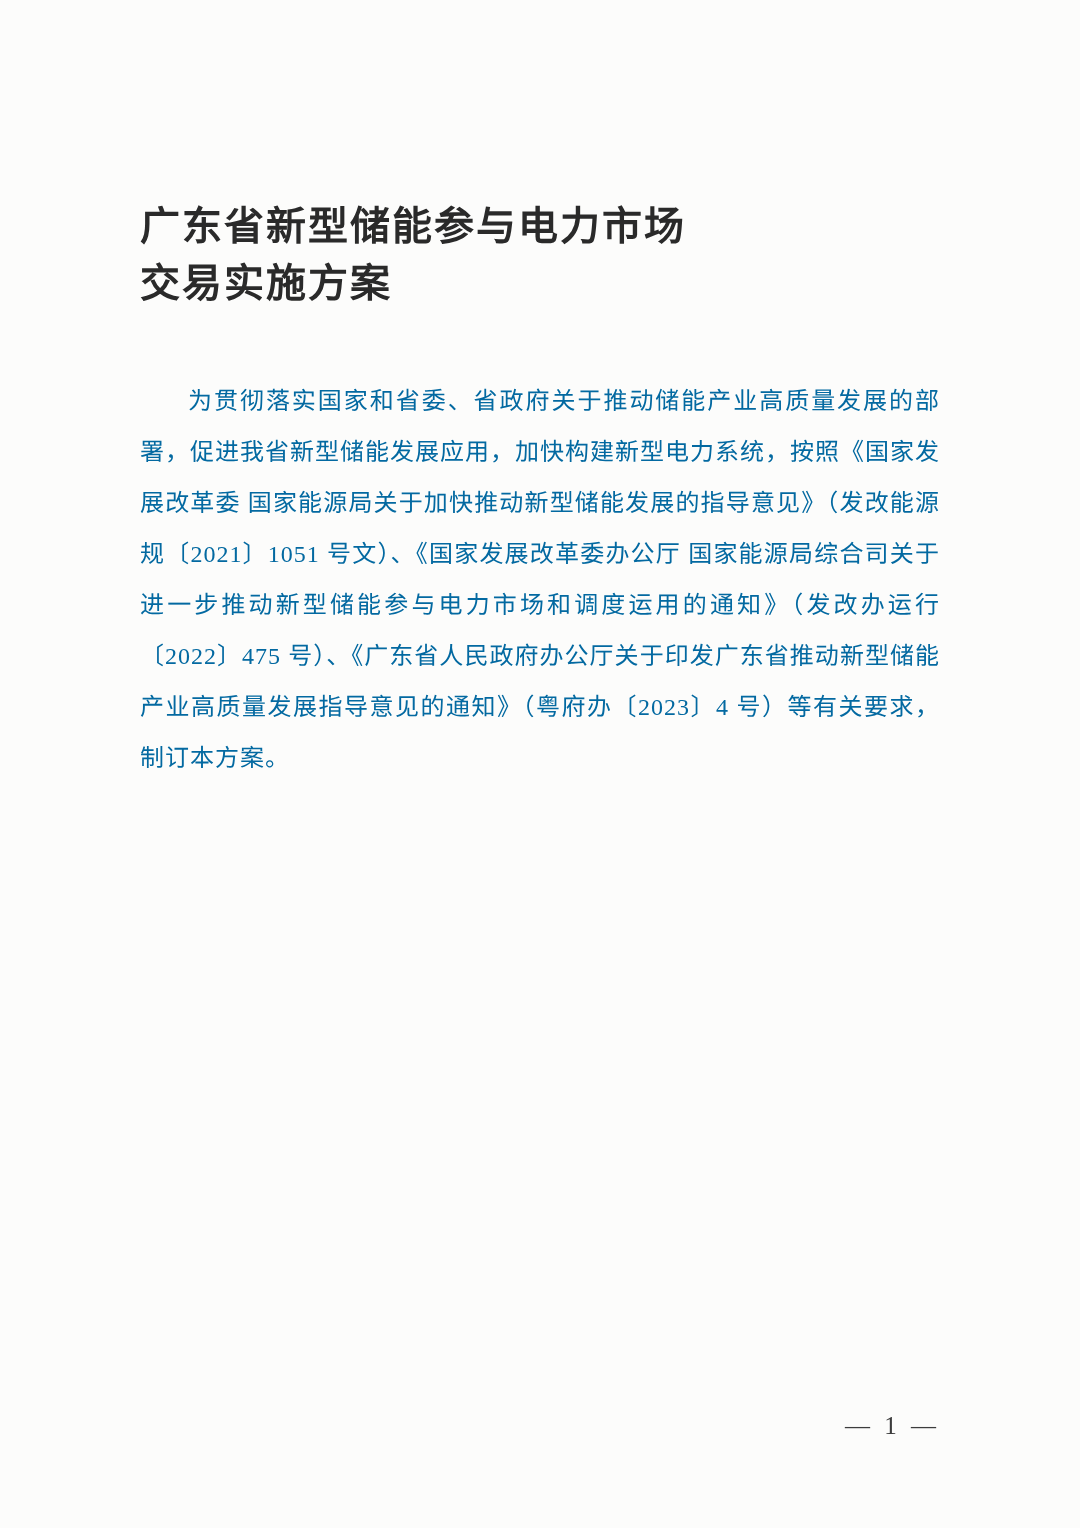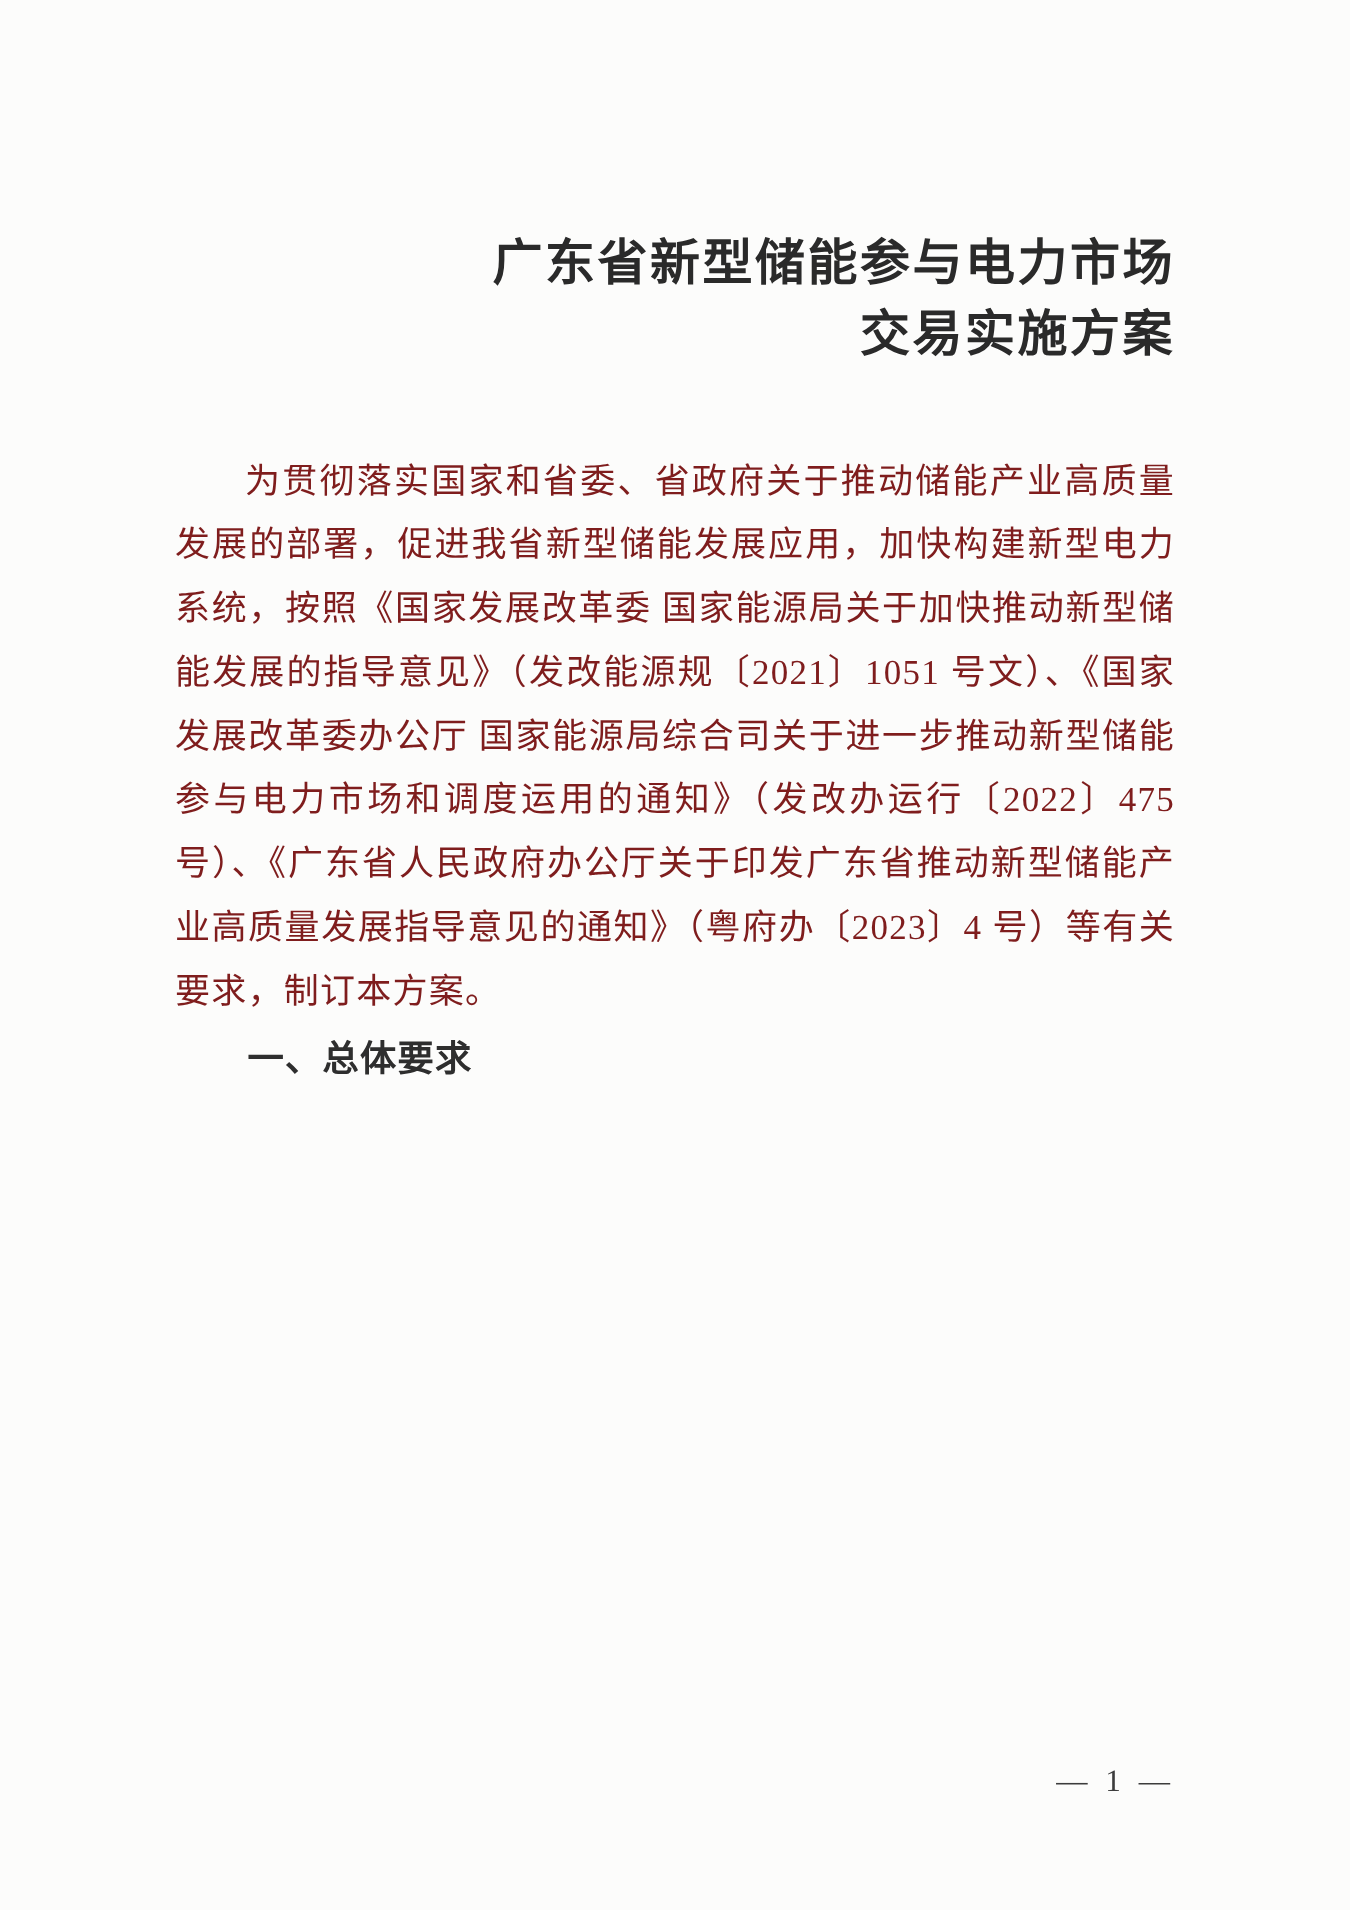--- a/index.html
+++ b/index.html
@@ -12,36 +12,36 @@
     width: 1080px;
     height: 1528px;
     margin: 0 auto;
     background: #fcfcfb;
     box-sizing: border-box;
     padding: 182px 140px 0 140px;
     overflow: hidden;
     font-family: "Liberation Serif", "DejaVu Serif", serif;
   }
   .title {
-    margin: 0 0 64px 0;
-    text-align: right;
+    margin: 16px 0 64px 0;
+    text-align: left;
     font-size: 40px;
     line-height: 57px;
     font-weight: 700;
     color: #2a2a2a;
     letter-spacing: 2px;
   }
   .title .title-line {
     display: block;
   }
   .body-para {
     margin: 0;
-    font-size: 28px;
+    font-size: 24px;
     line-height: 51px;
-    color: #7f1d1d;
+    color: #0369a1;
     text-align: justify;
     text-indent: 2em;
     letter-spacing: 1px;
   }
   .body-para + .body-para,
   .section-heading,
   .section-heading + .body-para {
     margin-top: 4px;
   }
   .section-heading {
@@ -69,18 +69,17 @@
 
 <div class="page">
 
   <h1 class="title">
     <span class="title-line">广东省新型储能参与电力市场</span>
     <span class="title-line">交易实施方案</span>
   </h1>
 
   <p class="body-para">为贯彻落实国家和省委、省政府关于推动储能产业高质量发展的部署，促进我省新型储能发展应用，加快构建新型电力系统，按照《国家发展改革委 国家能源局关于加快推动新型储能发展的指导意见》（发改能源规〔2021〕1051 号文）、《国家发展改革委办公厅 国家能源局综合司关于进一步推动新型储能参与电力市场和调度运用的通知》（发改办运行〔2022〕475 号）、《广东省人民政府办公厅关于印发广东省推动新型储能产业高质量发展指导意见的通知》（粤府办〔2023〕4 号）等有关要求，制订本方案。</p>
 
-  <h2 class="section-heading">一、总体要求</h2>
 
 
   <div class="page-number">— 1 —</div>
 
 </div>
 
 </body></html>

